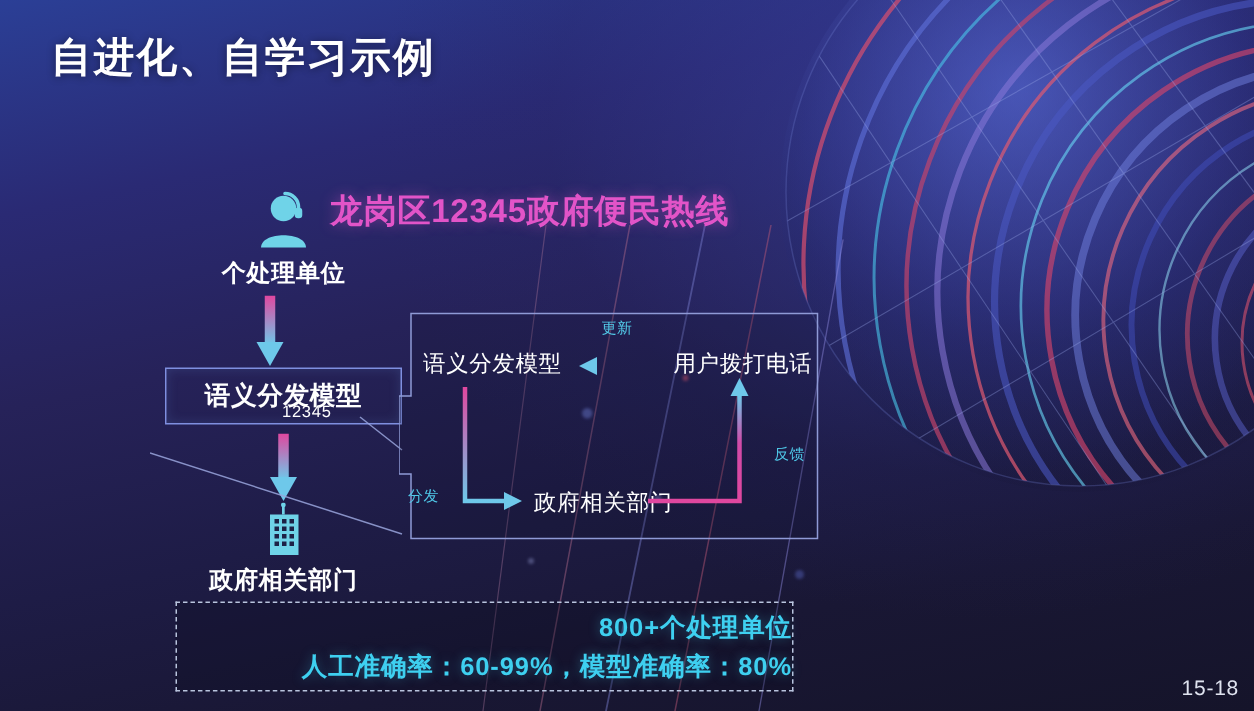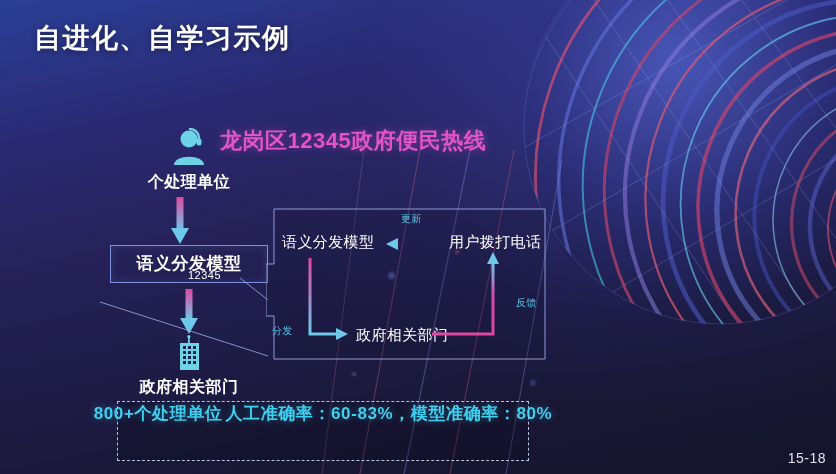--- a/index.html
+++ b/index.html
@@ -113,21 +113,22 @@
   .edge-dispatch { left: 6px;   top: 88px; margin-top: 28px; }
   .edge-feedback { left: 250px; top: 88px; }
 
   
   .stats-box {
     position: absolute;
     left: 117px; top: 401px;
     width: 410px; height: 58px;
     border: 1px dashed #b9c4de;
     display: flex;
-    align-items: flex-start;
+    flex-direction: column;
+    align-items: flex-end;
     justify-content: center;
     gap: 3px;
     background: rgba(12,12,30,0.28);
   }
   .stats-line {
     color: #3ed0f0;
     font-size: 17px;
     font-weight: bold;
     letter-spacing: .6px;
     white-space: nowrap;
@@ -328,18 +329,18 @@
       <path d="M 221 56 L 227 44 L 233 56 Z" fill="#6ec8ea"></path>
     </svg>
 
     <div class="edge-label edge-update">更新</div>
     <div class="edge-label edge-dispatch">分发</div>
     <div class="edge-label edge-feedback">反馈</div>
   </div>
 
   <div class="stats-box">
     <div class="stats-line">800+个处理单位</div>
-    <div class="stats-line second">人工准确率：60-83%，模型准确率：80%</div>
+    <div class="stats-line second">人工准确率：60-99%，模型准确率：80%</div>
   </div>
 
   <div class="page-num">15-18</div>
 
 </div>
 
 </body></html>

